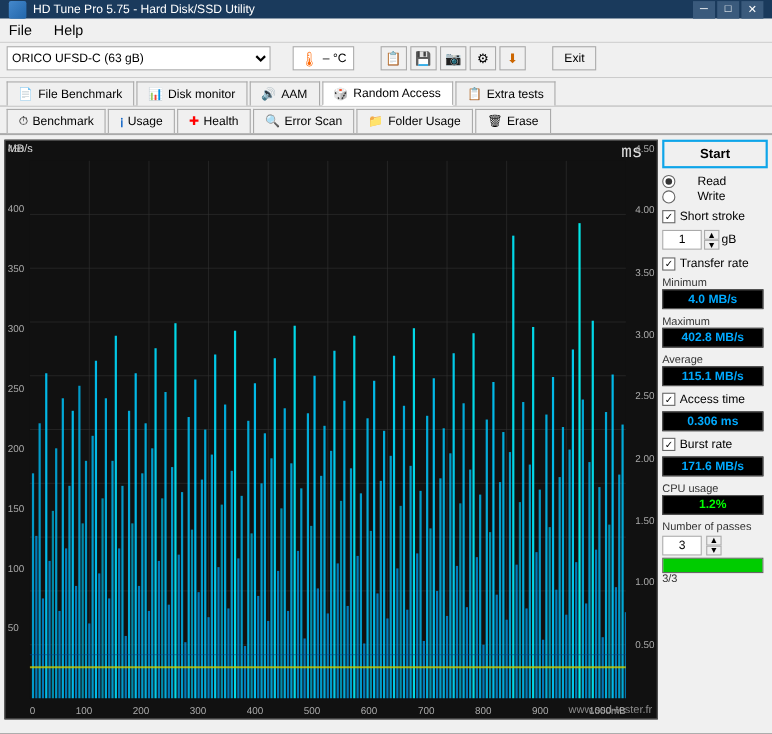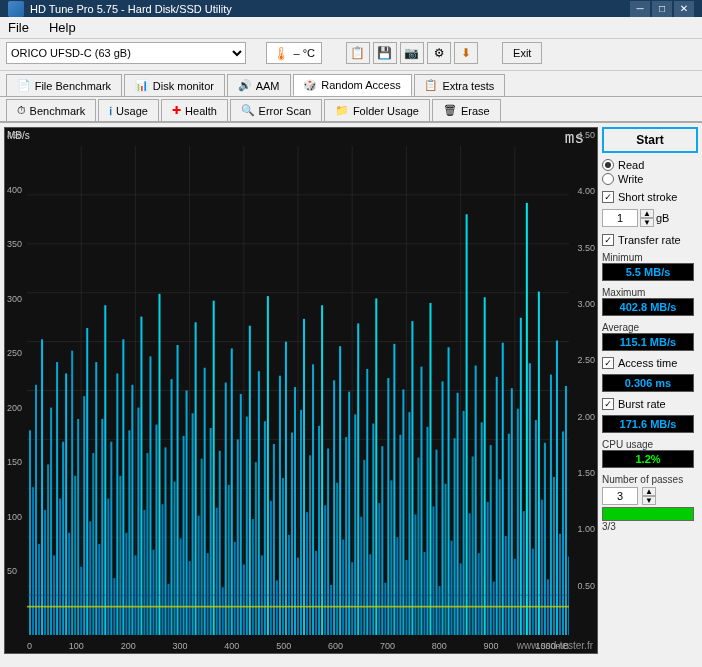--- a/index.html
+++ b/index.html
@@ -30,21 +30,21 @@
     .main-content { display: flex; height: calc(667px - 28px - 22px - 32px - 50px); background: #f0f0f0; }
     
     
     .chart-area { flex: 1; background: #111; margin: 4px; position: relative; border: 1px solid #555; }
     
     
     .right-panel { width: 100px; padding: 4px 4px 4px 0; display: flex; flex-direction: column; gap: 4px; }
     .start-btn { width: 100%; height: 26px; background: #f0f0f0; border: 2px solid #0ea5e9; cursor: pointer; font-size: 12px; font-weight: bold; }
     
     .radio-group { display: flex; flex-direction: column; gap: 2px; padding: 2px 0; }
-    .radio-item { display: flex; align-items: flex-end; gap: 4px; font-size: 11px; cursor: pointer; }
+    .radio-item { display: flex; align-items: flex-end; gap: 20px; font-size: 11px; cursor: pointer; }
     .radio-circle { width: 12px; height: 12px; border: 1px solid #666; border-radius: 50%; background: white; display: flex; align-items: center; justify-content: center; }
     .radio-circle.selected::after { content: ''; width: 6px; height: 6px; background: #333; border-radius: 50%; }
     
     .checkbox-row { display: flex; align-items: center; gap: 4px; font-size: 11px; }
     .checkbox-box { width: 12px; height: 12px; border: 1px solid #666; background: white; display: flex; align-items: center; justify-content: center; font-size: 9px; }
     
     .spinner-row { display: flex; align-items: center; gap: 2px; margin-top: 2px; }
     .spinner-input { width: 36px; height: 18px; border: 1px solid #aaa; font-size: 11px; text-align: center; }
     .spinner-arrows { display: flex; flex-direction: column; }
     .spinner-arrow { width: 14px; height: 9px; background: #f0f0f0; border: 1px solid #aaa; cursor: pointer; font-size: 8px; display: flex; align-items: center; justify-content: center; }
@@ -458,21 +458,21 @@
       <span class="unit-label">gB</span>
     </div>
 
     <div class="checkbox-row" style="margin-top:3px;">
       <div class="checkbox-box">✓</div>
       <span>Transfer rate</span>
     </div>
 
     <div class="stat-block">
       <div class="stat-label">Minimum</div>
-      <div class="stat-value" style="background:#000; color:#00aaff;">5.5 MB/s</div>
+      <div class="stat-value" style="background:#000; color:#00aaff;">4.0 MB/s</div>
     </div>
 
     <div class="stat-block">
       <div class="stat-label">Maximum</div>
       <div class="stat-value" style="background:#000; color:#00aaff;">402.8 MB/s</div>
     </div>
 
     <div class="stat-block">
       <div class="stat-label">Average</div>
       <div class="stat-value" style="background:#000; color:#00aaff;">115.1 MB/s</div>

